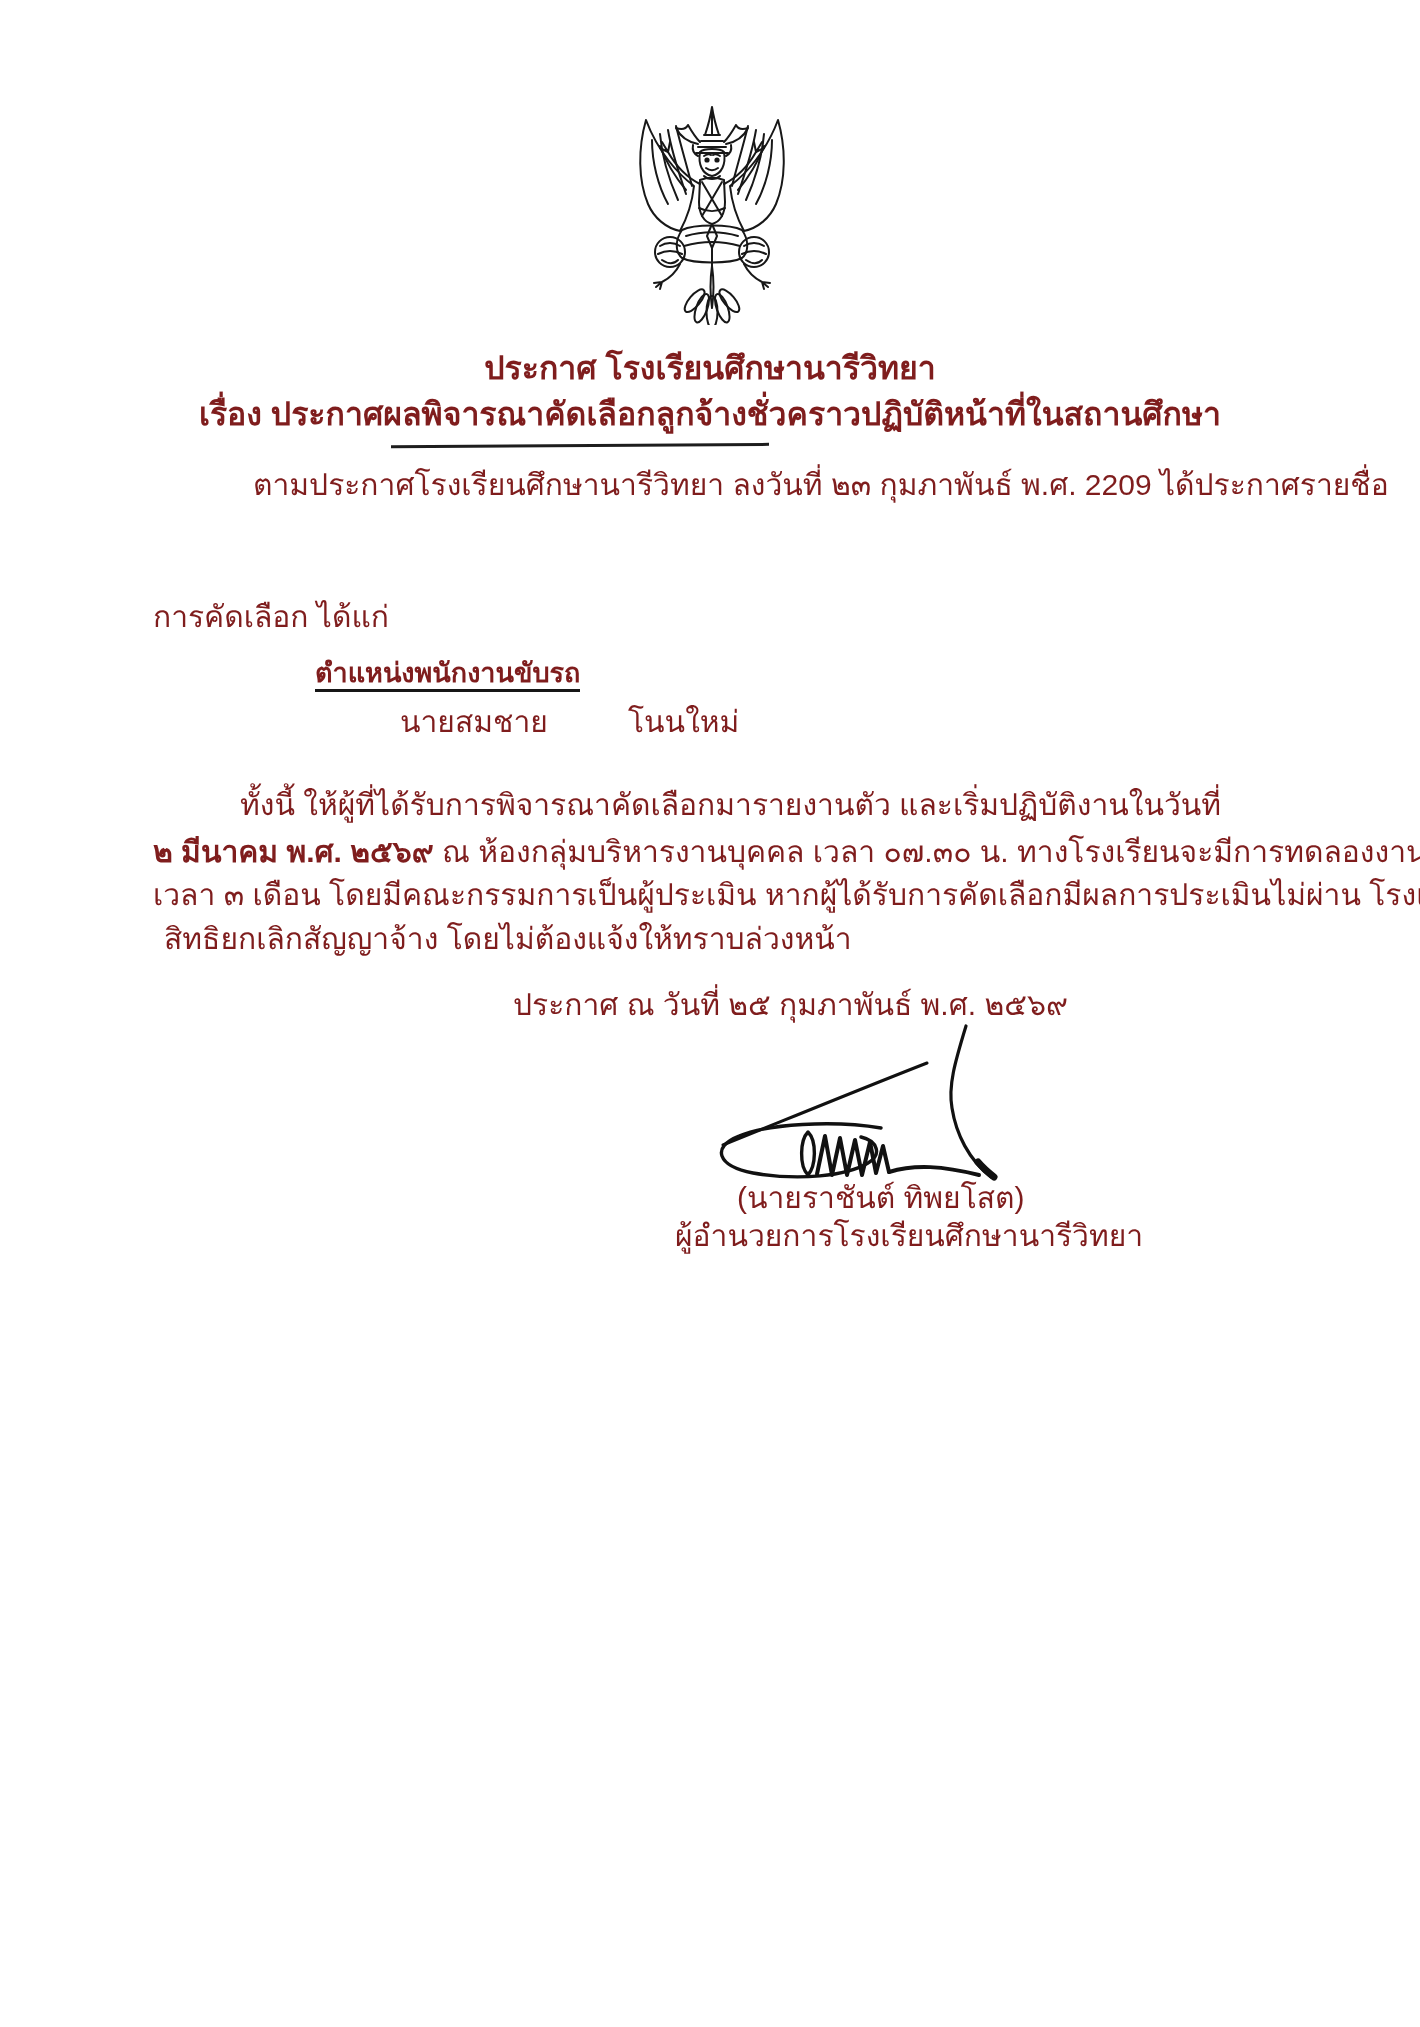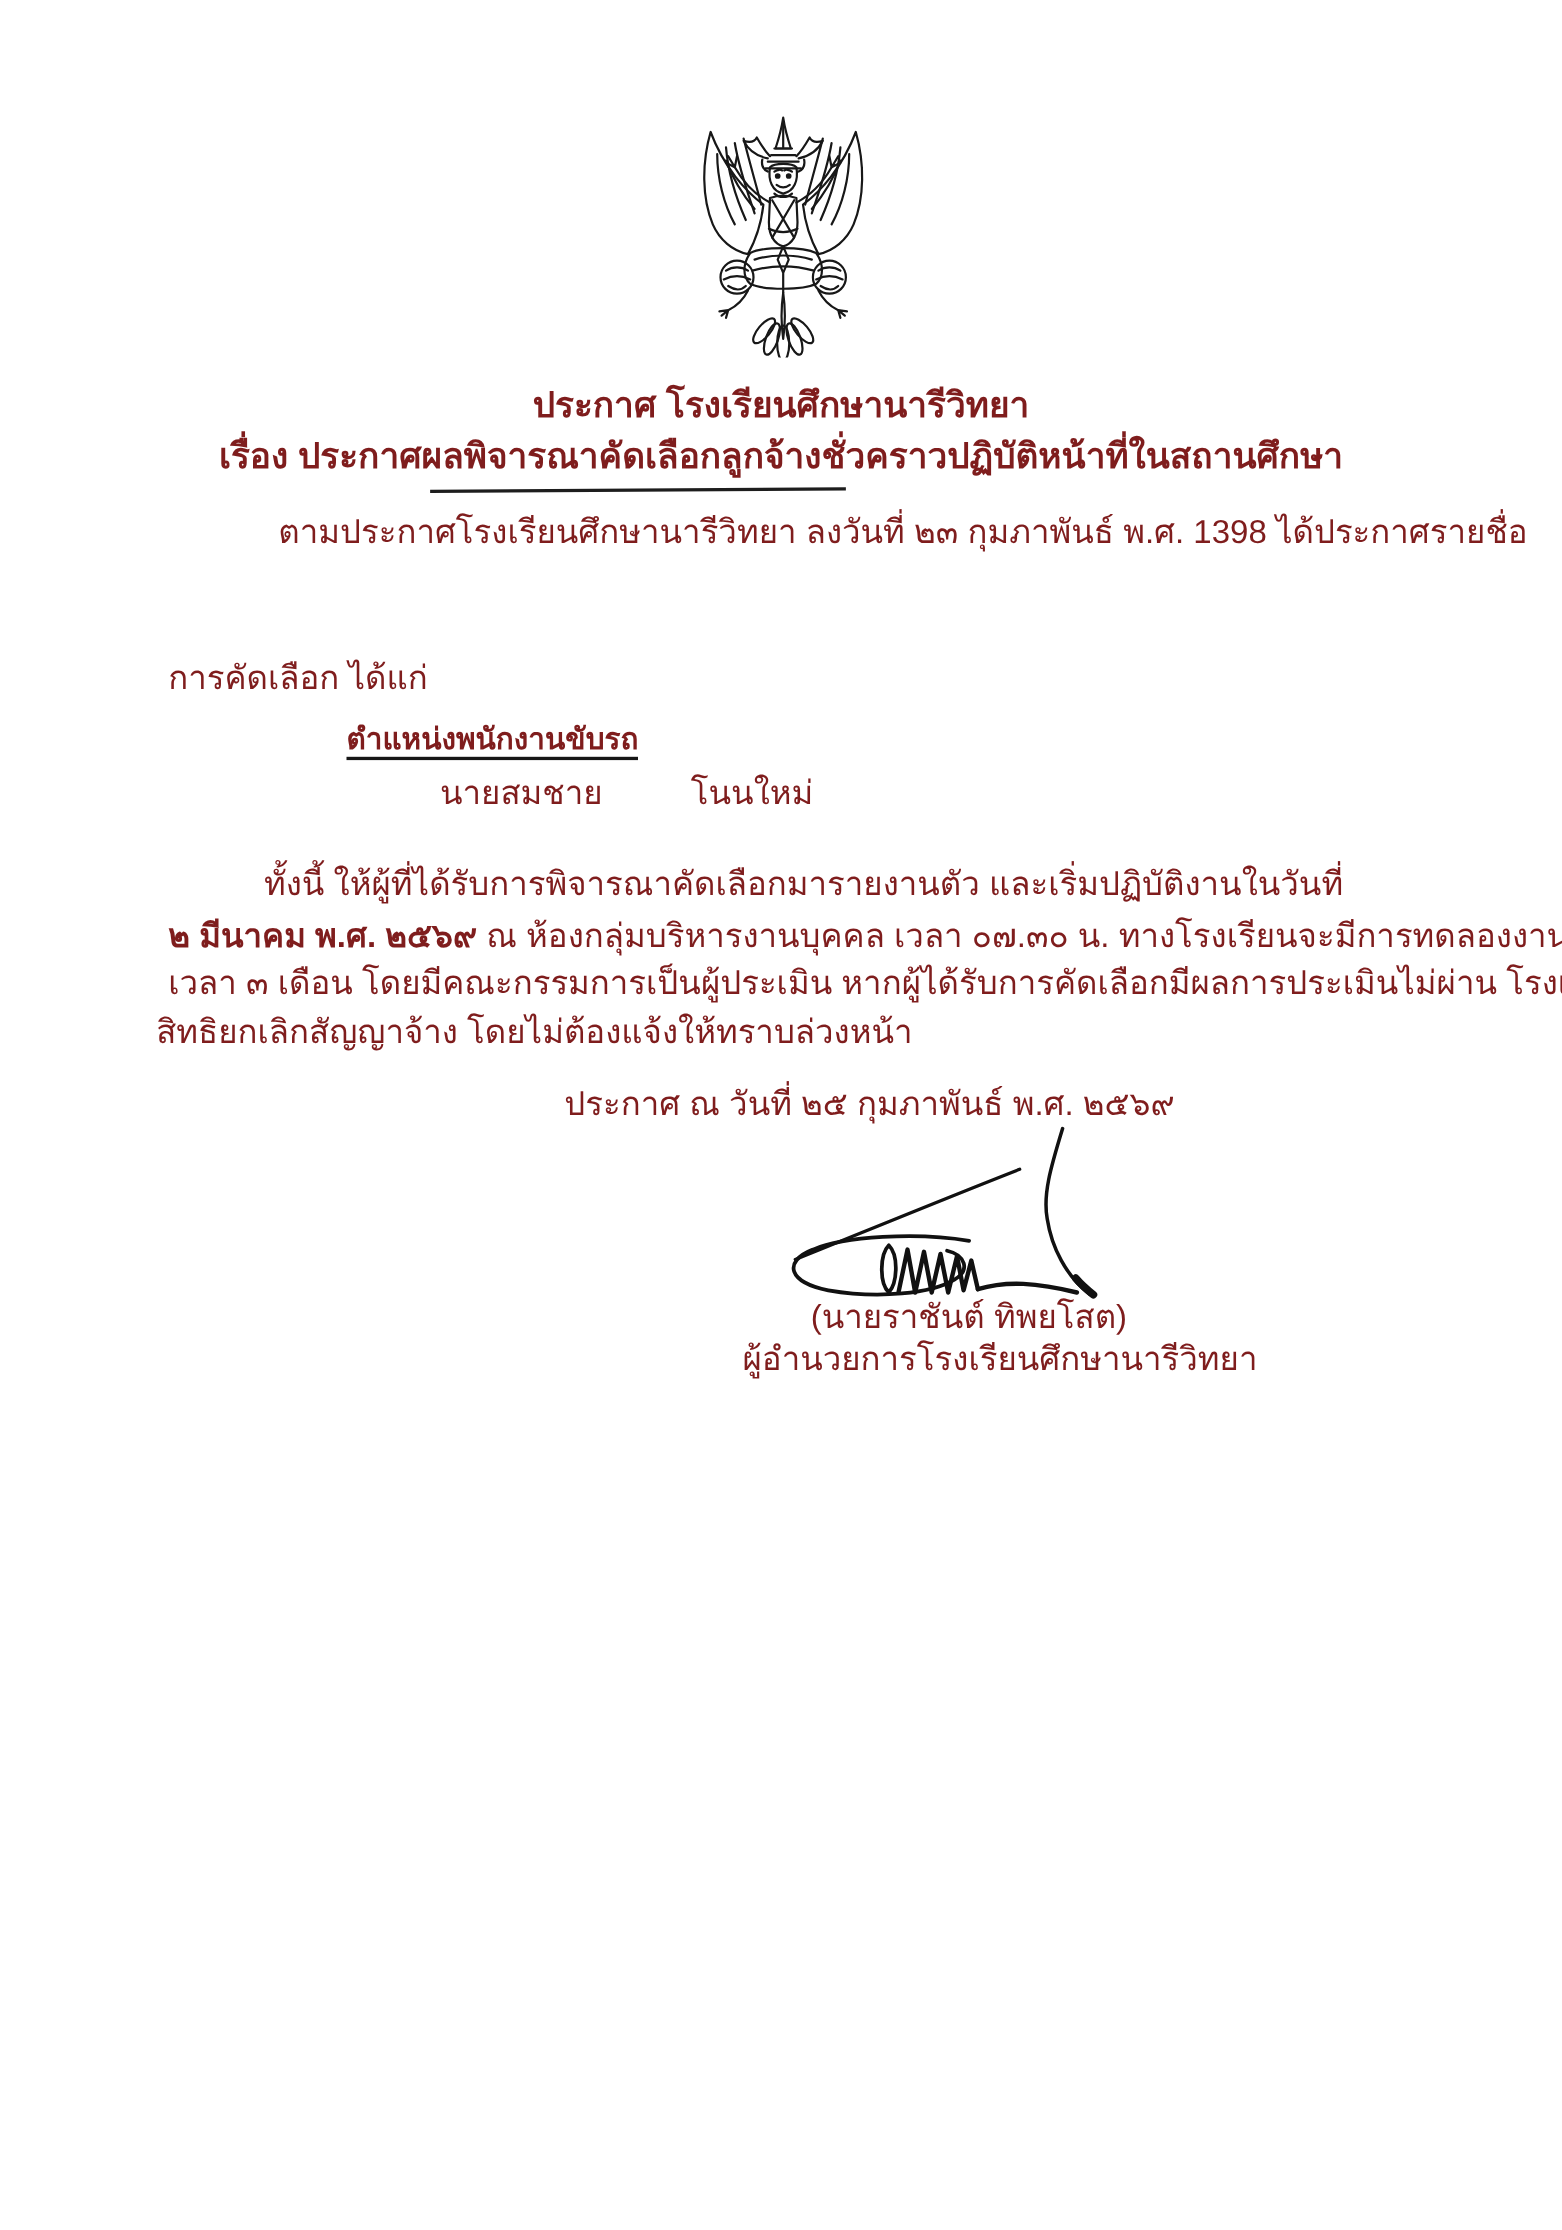--- a/index.html
+++ b/index.html
@@ -110,34 +110,34 @@
         </g>
         <path d="M90,162 C88,176 88,190 90,204 C92,190 92,176 90,162 Z"></path>
       </g>
     </svg>
   </div>
 
   <div class="abs centered title" style="top:346px;">ประกาศ โรงเรียนศึกษานารีวิทยา</div>
   <div class="abs centered title" style="top:392px;">เรื่อง  ประกาศผลพิจารณาคัดเลือกลูกจ้างชั่วคราวปฏิบัติหน้าที่ในสถานศึกษา</div>
   <div class="divider"></div>
 
-  <div class="abs" style="top:463px;left:253px;">ตามประกาศโรงเรียนศึกษานารีวิทยา ลงวันที่ ๒๓ กุมภาพันธ์ พ.ศ. 1398 ได้ประกาศรายชื่อ</div>
+  <div class="abs" style="top:463px;left:253px;">ตามประกาศโรงเรียนศึกษานารีวิทยา ลงวันที่ ๒๓ กุมภาพันธ์ พ.ศ. 2209 ได้ประกาศรายชื่อ</div>
 
   <div class="abs" style="top:595px;left:153px;">การคัดเลือก ได้แก่</div>
 
   <div class="abs" style="top:650px;left:315px;">
     <span class="pos-heading">ตำแหน่งพนักงานขับรถ</span>
   </div>
   <div class="abs" style="top:700px;left:400px;">นายสมชาย</div>
   <div class="abs" style="top:700px;left:628px;">โนนใหม่</div>
 
   <div class="abs" style="top:783px;left:240px;">ทั้งนี้  ให้ผู้ที่ได้รับการพิจารณาคัดเลือกมารายงานตัว และเริ่มปฏิบัติงานในวันที่</div>
   <div class="abs" style="top:830px;left:153px;"><span class="bold">๒ มีนาคม พ.ศ. ๒๕๖๙</span><span> ณ ห้องกลุ่มบริหารงานบุคคล  เวลา ๐๗.๓๐ น. ทางโรงเรียนจะมีการทดลองงานเป็น</span></div>
   <div class="abs" style="top:873px;left:153px;">เวลา ๓ เดือน โดยมีคณะกรรมการเป็นผู้ประเมิน หากผู้ได้รับการคัดเลือกมีผลการประเมินไม่ผ่าน โรงเรียนมี</div>
-  <div class="abs" style="top:917px;left:142px;">สิทธิยกเลิกสัญญาจ้าง โดยไม่ต้องแจ้งให้ทราบล่วงหน้า</div>
+  <div class="abs" style="top:917px;left:164px;">สิทธิยกเลิกสัญญาจ้าง โดยไม่ต้องแจ้งให้ทราบล่วงหน้า</div>
 
   <div class="abs" style="top:983px;left:513px;">ประกาศ  ณ  วันที่  ๒๕  กุมภาพันธ์  พ.ศ. ๒๕๖๙</div>
 
   <div class="sig">
     <svg viewBox="0 0 310 172" width="310" height="172" aria-hidden="true">
       <g stroke="#111" fill="none" stroke-linecap="round" stroke-linejoin="round">
         <path d="M271,12 C260,48 253,72 257,94 C261,120 274,146 296,163" stroke-width="3.2"></path>
         <path d="M283,148 C289,155 294,159 299,163" stroke-width="7"></path>
         <path d="M28,131 C95,104 168,74 232,49" stroke-width="3"></path>
         <path d="M186,114 C138,106 72,110 44,122 C16,133 22,152 58,159 C104,167 152,162 173,149 C187,141 183,127 166,123" stroke-width="3.4"></path>

